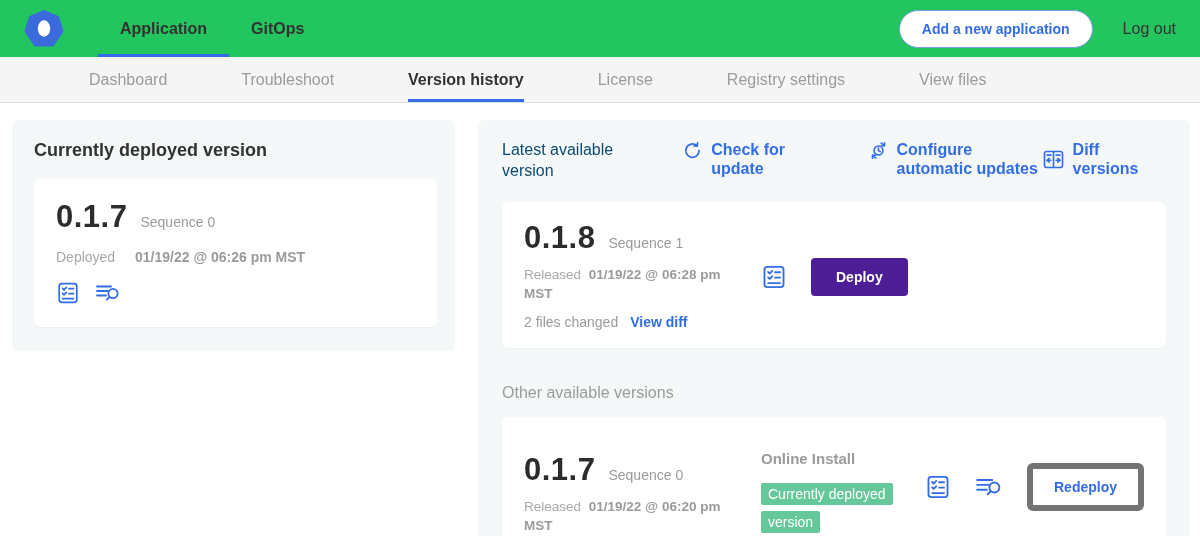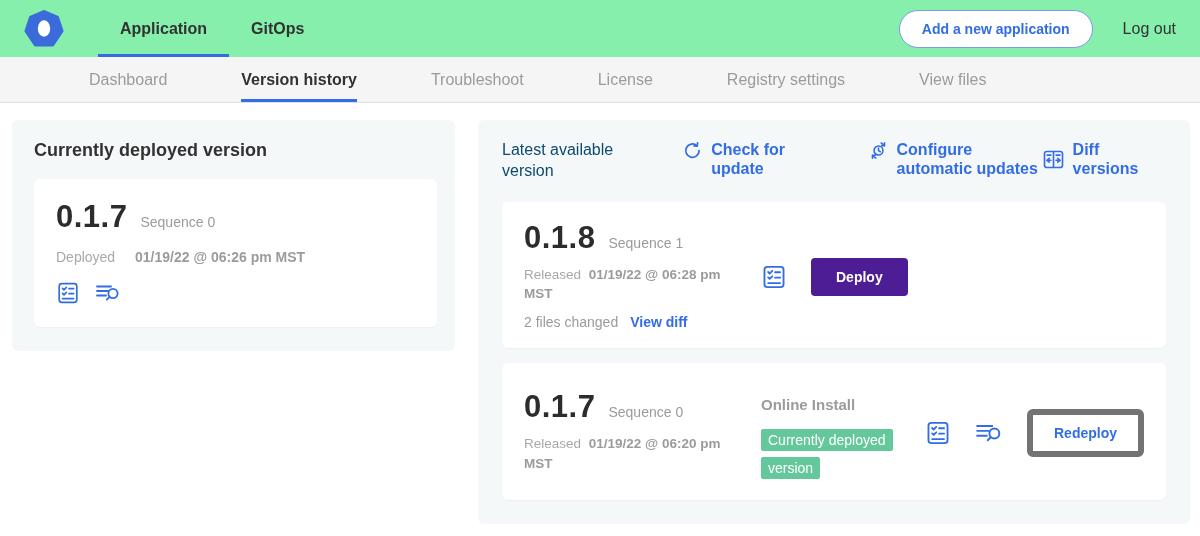--- a/index.html
+++ b/index.html
@@ -1,20 +1,20 @@
 <!DOCTYPE html>
 <html><head>
 <meta charset="utf-8">
 <style>
   * { margin:0; padding:0; box-sizing:border-box; }
   html,body { width:1200px; height:536px; overflow:hidden; background:#fff;
     font-family:"Liberation Sans","DejaVu Sans",sans-serif; color:#323232; }
 
   
-  .topnav { height:57px; display:flex; align-items:center; padding:0 24px; background:#86efac; }
+  .topnav { height:57px; display:flex; align-items:center; padding:0 24px; background:#22c55e; }
   .logo { width:40px; height:40px; margin-right:34px; flex:0 0 auto; }
   .topnav-tabs { display:flex; height:100%; }
   .toptab { display:flex; align-items:center; padding:3px 22px 0 22px; font-size:16px;
     font-weight:600; color:#323232; height:100%; border-bottom:3px solid transparent; cursor:pointer; }
   .toptab.active { border-bottom-color:#326de6; }
   .topnav-spacer { flex:1; }
   .add-app-btn { border:1px solid #7c9bea; background:#fff; color:#326de6; font-weight:700;
     font-size:14px; padding:10px 22px; border-radius:22px; cursor:pointer;
     font-family:inherit; }
   .logout { margin-left:30px; font-size:16px; color:#323232; cursor:pointer; }
@@ -47,21 +47,21 @@
   .rp-header { display:flex; align-items:flex-start; }
   .rp-title { width:138px; font-size:16px; color:#0c4a6e; line-height:1.3; margin-right:46px; }
   .hdr-link { display:flex; gap:8px; color:#326de6; font-size:16px; font-weight:600;
     line-height:1.2; cursor:pointer; }
   .hdr-link .lnk-txt { max-width:104px; }
   .hdr-link.cfg { margin-left:56px; }
   .hdr-link.cfg .lnk-txt { max-width:150px; }
   .hdr-link.diff { margin-left:auto; align-items:center; }
   .hdr-link.diff .lnk-txt { max-width:none; }
 
-  .version-card { margin-top:20px; padding:18px 22px; display:flex; align-items:center; }
+  .version-card { margin-top:20px; padding:18px 22px; display:flex; align-items:flex-end; }
   .vc-left { width:237px; flex:0 0 auto; }
   .released { margin-top:9px; font-size:13.5px; color:#a8a8a8; line-height:1.45; max-width:218px; }
   .released .date-strong { color:#9b9b9b; font-weight:700; }
   .files-row { margin-top:10px; display:flex; gap:12px; font-size:14px; align-items:baseline; }
   .files-changed { color:#9b9b9b; }
   .view-diff { color:#326de6; font-weight:600; cursor:pointer; }
   .vc-mid { flex:1; padding-top:37px; }
   .vc-mid.top-align { padding-top:15px; }
   .source-label { font-size:15px; font-weight:600; color:#9b9b9b; }
   .badge-wrap { margin-top:12px; max-width:152px; line-height:1.75; }
@@ -89,22 +89,22 @@
     <div class="toptab active">Application</div>
     <div class="toptab">GitOps</div>
   </div>
   <div class="topnav-spacer"></div>
   <button class="add-app-btn">Add a new application</button>
   <span class="logout">Log out</span>
 </div>
 
 <div class="subnav">
   <div class="subtab">Dashboard</div>
+  <div class="subtab">Troubleshoot</div>
   <div class="subtab active">Version history</div>
-  <div class="subtab">Troubleshoot</div>
   <div class="subtab">License</div>
   <div class="subtab">Registry settings</div>
   <div class="subtab">View files</div>
 </div>
 
 <div class="main">
 
   <div class="panel left-panel">
     <div class="panel-title">Currently deployed version</div>
     <div class="white-card deployed-card">
@@ -208,20 +208,21 @@
               <line x1="13" y1="7.6" x2="17.6" y2="7.6"></line>
             <polyline points="6.6,12.4 8,13.8 10.4,11.4"></polyline>
               <line x1="13" y1="12.6" x2="17.6" y2="12.6"></line>
             <line x1="6.6" y1="17.6" x2="17.6" y2="17.6"></line>
           </svg>
         </span>
         <button class="deploy-btn">Deploy</button>
       </div>
     </div>
 
+    <div class="other-title">Other available versions</div>
 
     <div class="white-card version-card other-card">
       <div class="vc-left">
         <div class="version-row">
           <span class="version-big">0.1.7</span>
           <span class="sequence">Sequence 0</span>
         </div>
         <div class="released">
           <span style="margin-right:4px;">Released</span>
           <span class="date-strong">01/19/22 @ 06:20 pm MST</span>

